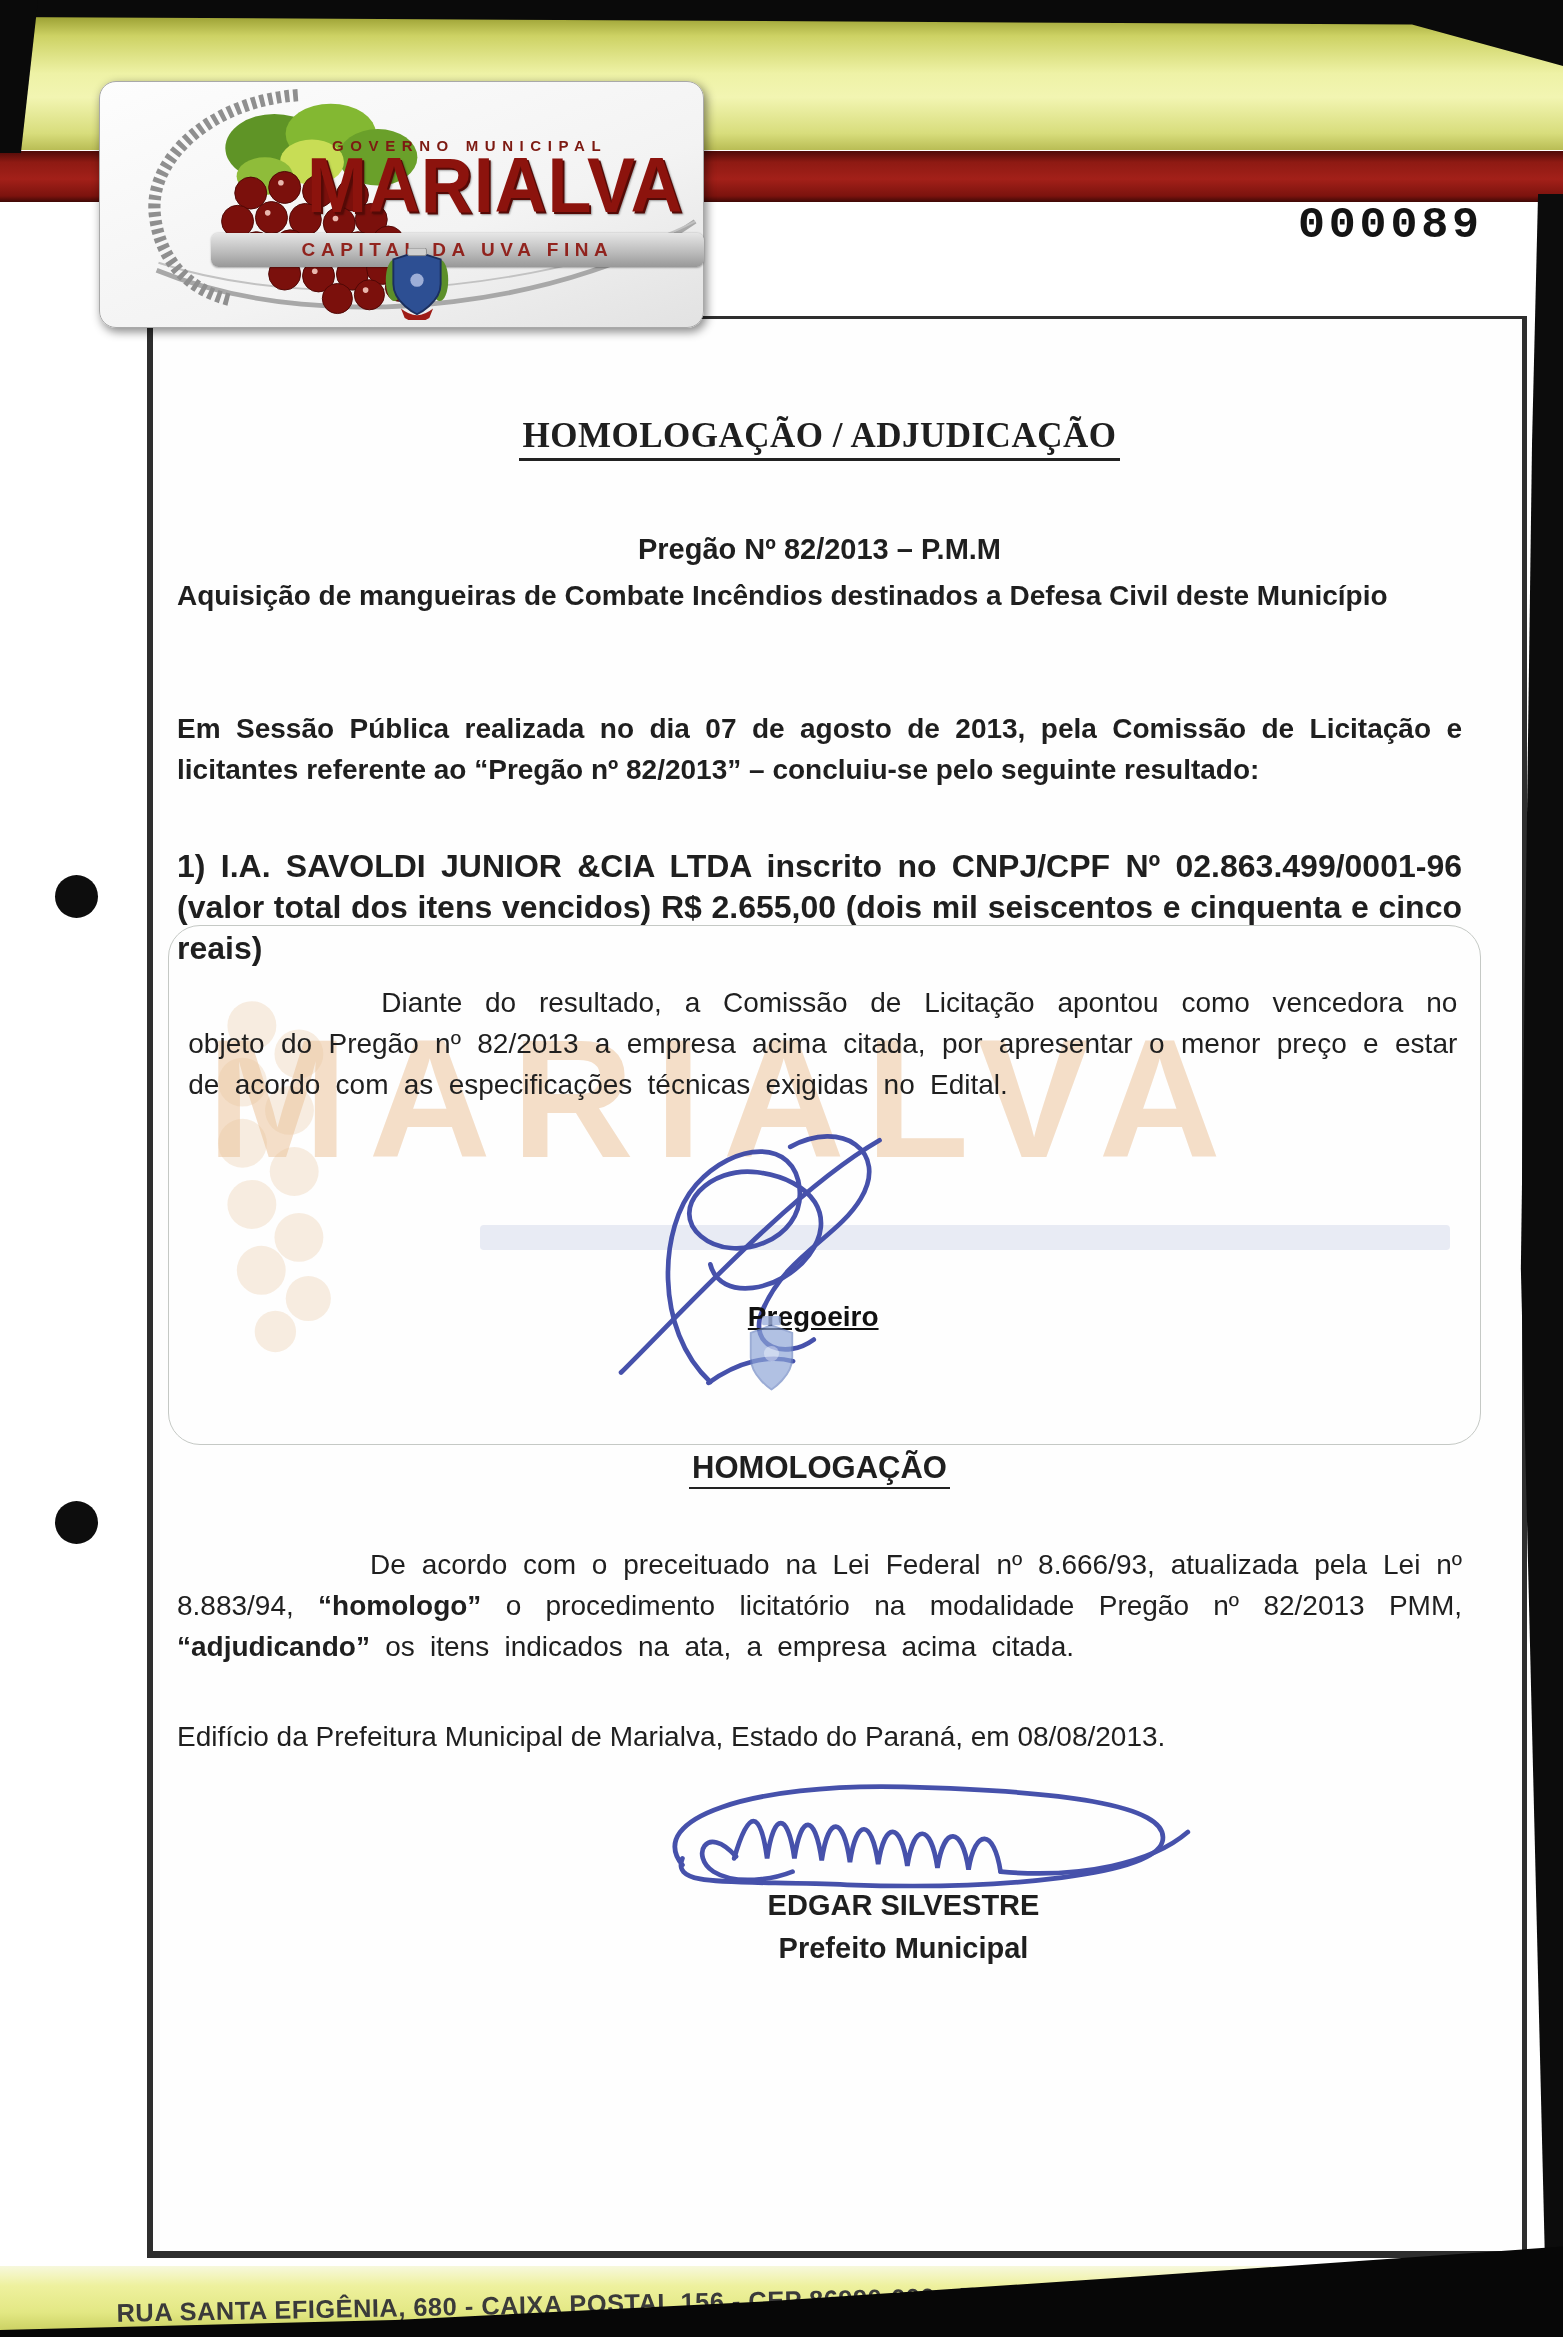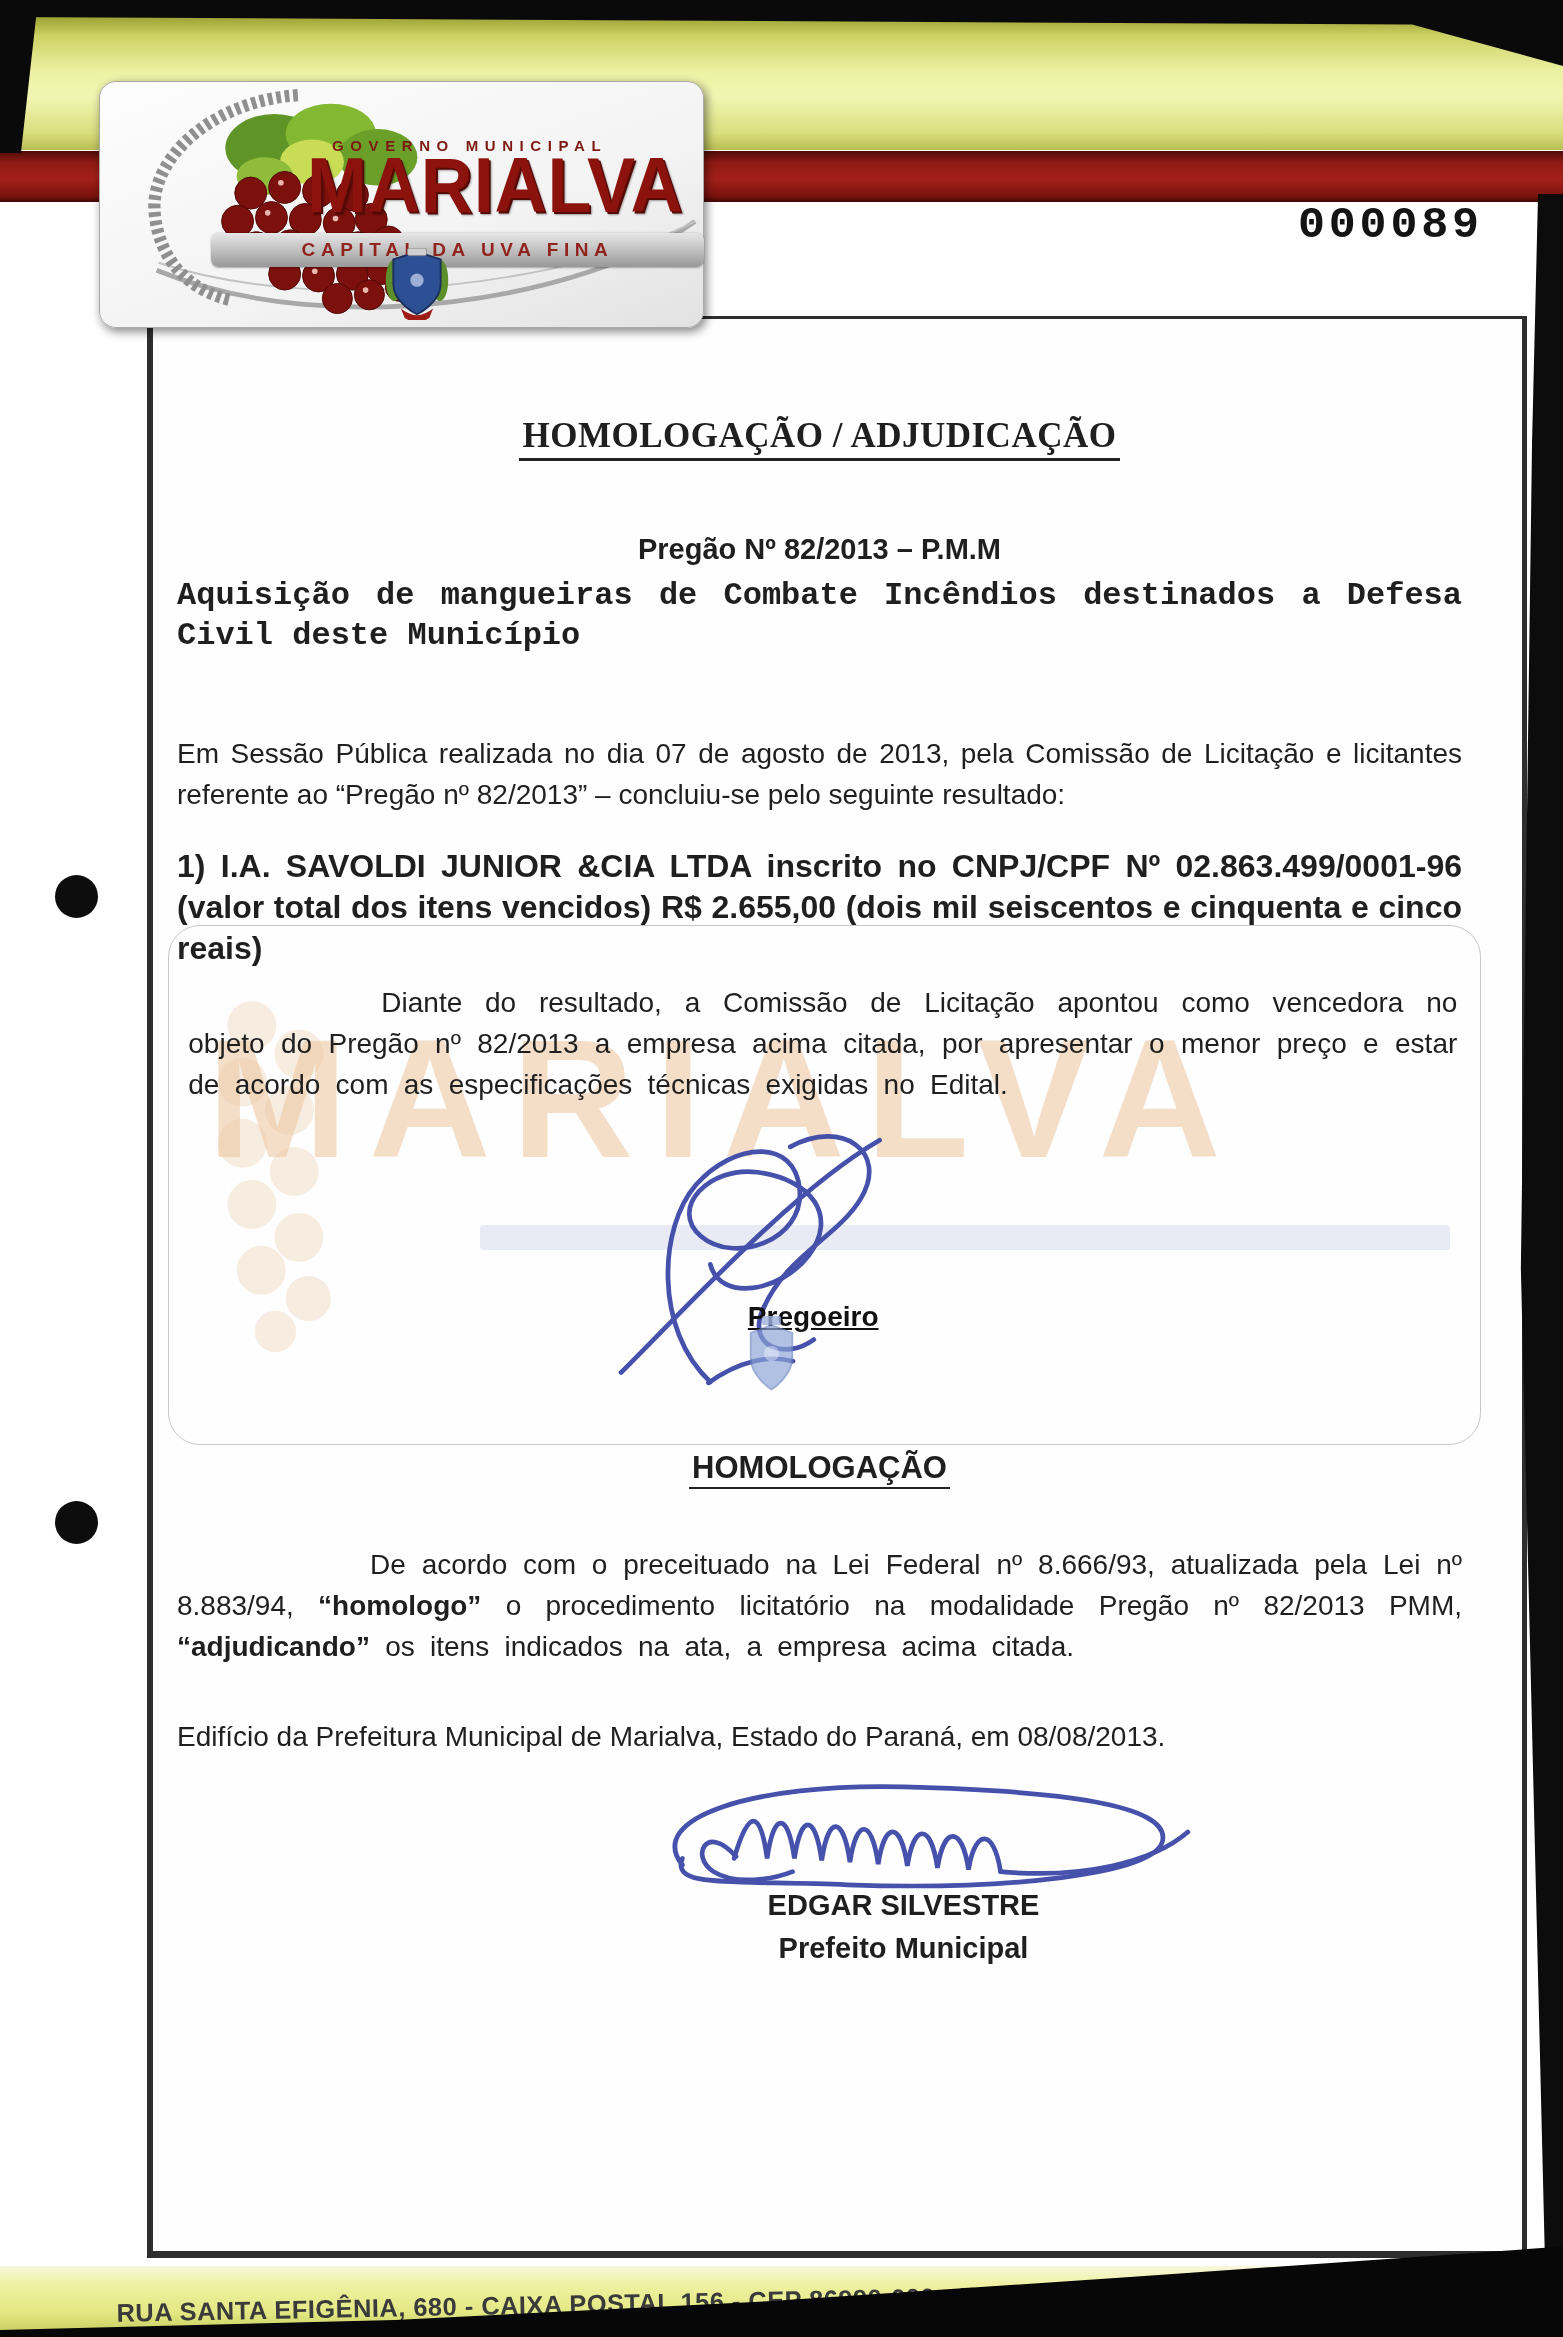--- a/index.html
+++ b/index.html
@@ -45,23 +45,23 @@
 
   
   .doc-frame{left:147px;top:316px;width:1380px;height:1942px;background:#fefefe;
     border-style:solid;border-color:#2e2e2e;border-width:3.8px 5.6px 7.5px 6.6px;box-sizing:border-box;}
 
   
   .txtcol{left:177px;width:1285px;}
   .doc-title{top:416px;text-align:center;font-size:35px;font-weight:700;letter-spacing:0.5px;font-family:Liberation Serif, serif;}
   .doc-title span{border-bottom:3.8px solid #222;padding:0 3.8px 2.8px 3.8px;}
   .pregao-heading{top:533px;text-align:center;font-size:29px;font-weight:700;}
-  .pregao-subject{top:576px;font-size:32px;font-weight:700;line-height:40px;text-align:justify;font-family:Liberation Mono, monospace;}
+  .pregao-subject{top:576px;font-size:28px;font-weight:700;line-height:40px;text-align:justify;}
   .para{font-size:28px;line-height:41px;text-align:justify;}
-  .session-para{top:733px;}
+  .session-para{top:708px;font-weight:bold;}
   .winner-item{top:846px;font-size:32px;line-height:41px;font-weight:700;text-align:justify;}
 
   
   .result-box{left:168px;top:925px;width:1311px;height:518px;
     border:1.9px solid #c5c9c5;border-radius:32px;overflow:hidden;background:transparent;}
   .wm-text{left:38px;top:75px;width:1243px;font-size:169px;font-weight:900;letter-spacing:21px;
     color:rgba(228,170,112,.38);white-space:nowrap;}
   .wm-band{left:311px;top:299px;width:970px;height:24.5px;background:rgba(196,206,230,.38);border-radius:3.8px;}
   .result-para{left:11.3px;top:56px;width:1269px;font-size:28px;line-height:41px;
     text-align:justify;text-indent:193px;word-spacing:7.5px;margin-left:8px;}

